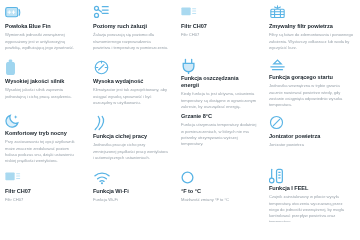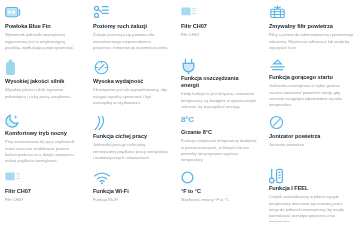--- a/index.html
+++ b/index.html
@@ -155,23 +155,20 @@
       <div class="icon-wrap">
         <svg width="14" height="16" viewBox="0 0 16 18" fill="none" stroke="currentColor" stroke-width="1.5" stroke-linecap="round">
           <path d="M10.5 1.5c2.5 3 2.5 9-3.5 15"></path>
           <path d="M6 1.5c2.5 3 2.5 9-3.5 15"></path>
         </svg>
       </div>
       <div class="card-title">Funkcja cichej pracy</div>
       <div class="card-desc">Jednostka pracuje cicho przy zmniejszonej prędkości pracy wentylatora i automatycznych ustawieniach.</div>
     </div>
     <div class="feature-card">
-      <div class="icon-wrap">
-        <span class="icon-text">8°C</span>
-      </div>
       <div class="card-title">Grzanie 8°C</div>
       <div class="card-desc">Funkcja utrzymania temperatury dodatniej w pomieszczeniach, w których nie ma potrzeby utrzymywania wyższej temperatury.</div>
     </div>
     <div class="feature-card">
       <div class="icon-wrap">
         <svg width="15" height="15" viewBox="0 0 17 17" fill="none" stroke="currentColor" stroke-width="1.3">
           <circle cx="8.5" cy="8.5" r="6.8"></circle>
           <path d="M5 12L12 5" stroke-linecap="round"></path>
         </svg>
       </div>

